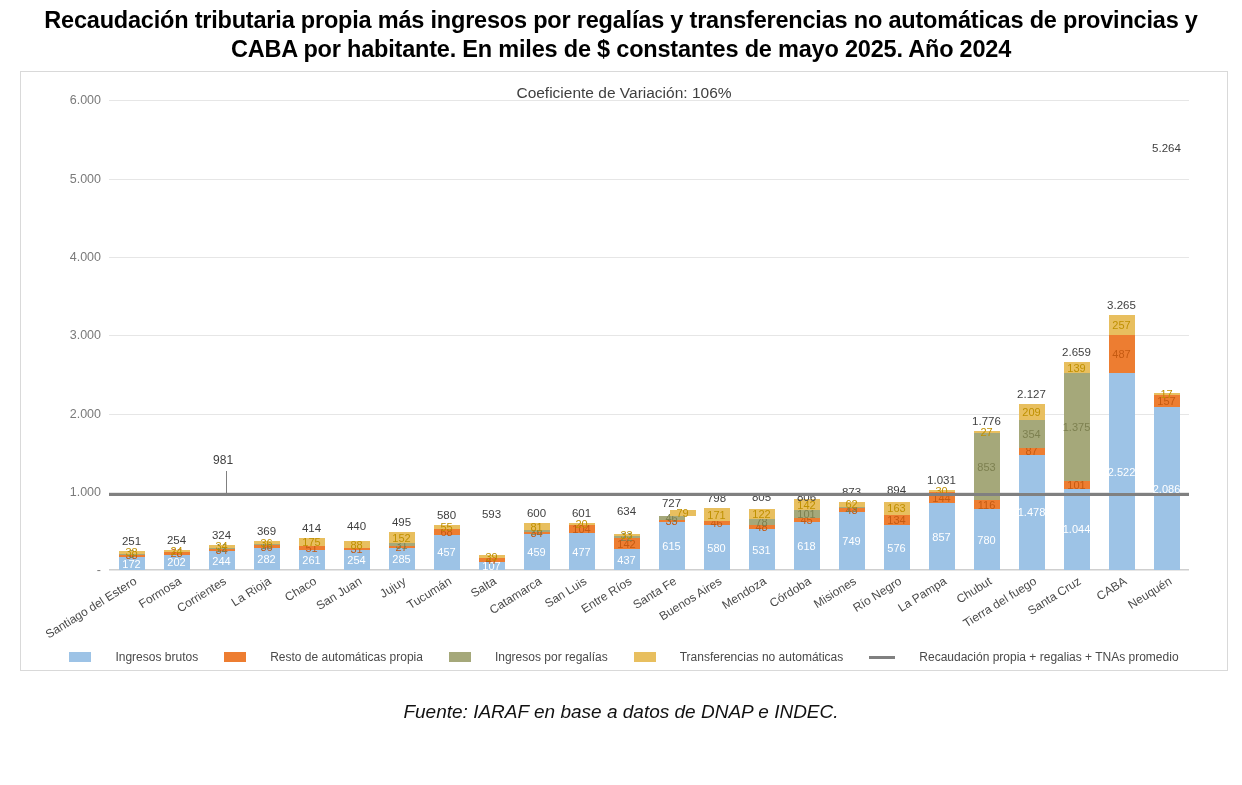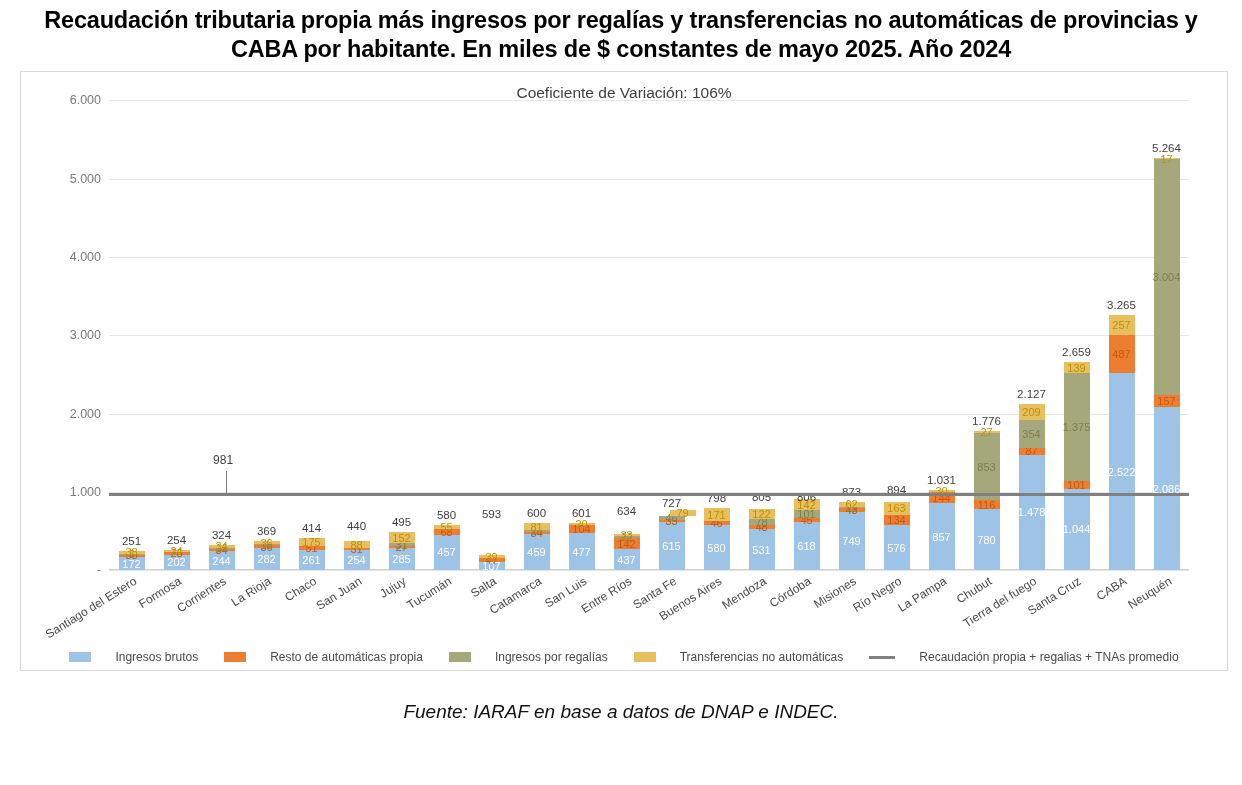--- a/index.html
+++ b/index.html
@@ -485,23 +485,20 @@
           <div class="total" style="bottom: 259.758px;">3.265</div>
         </div>
         <div class="barcol">
           <div class="stack">
             <div class="seg s0" style="height: 163.403px;">
               <span class="slabel">2.086</span>
             </div>
             <div class="seg s1" style="height: 12.2983px;">
               <span class="slabel">157</span>
             </div>
-            <div class="seg s2" style="height: 235.313px;">
-              <span class="slabel">3.004</span>
-            </div>
             <div class="seg s3" style="height: 1.33167px;">
               <span class="slabel">17</span>
             </div>
           </div>
           <div class="total" style="bottom: 416.347px; margin-top: 7px;">5.264</div>
         </div>
       </div>
     <div id="avgline" style="top: 393.155px;"></div>
     <div id="avg-tick" style="left: 10.8333%; top: 371.155px; height: 22px;"></div>
     <div id="avg-callout" style="left: 9.63333%; top: 353.155px;">981</div>

